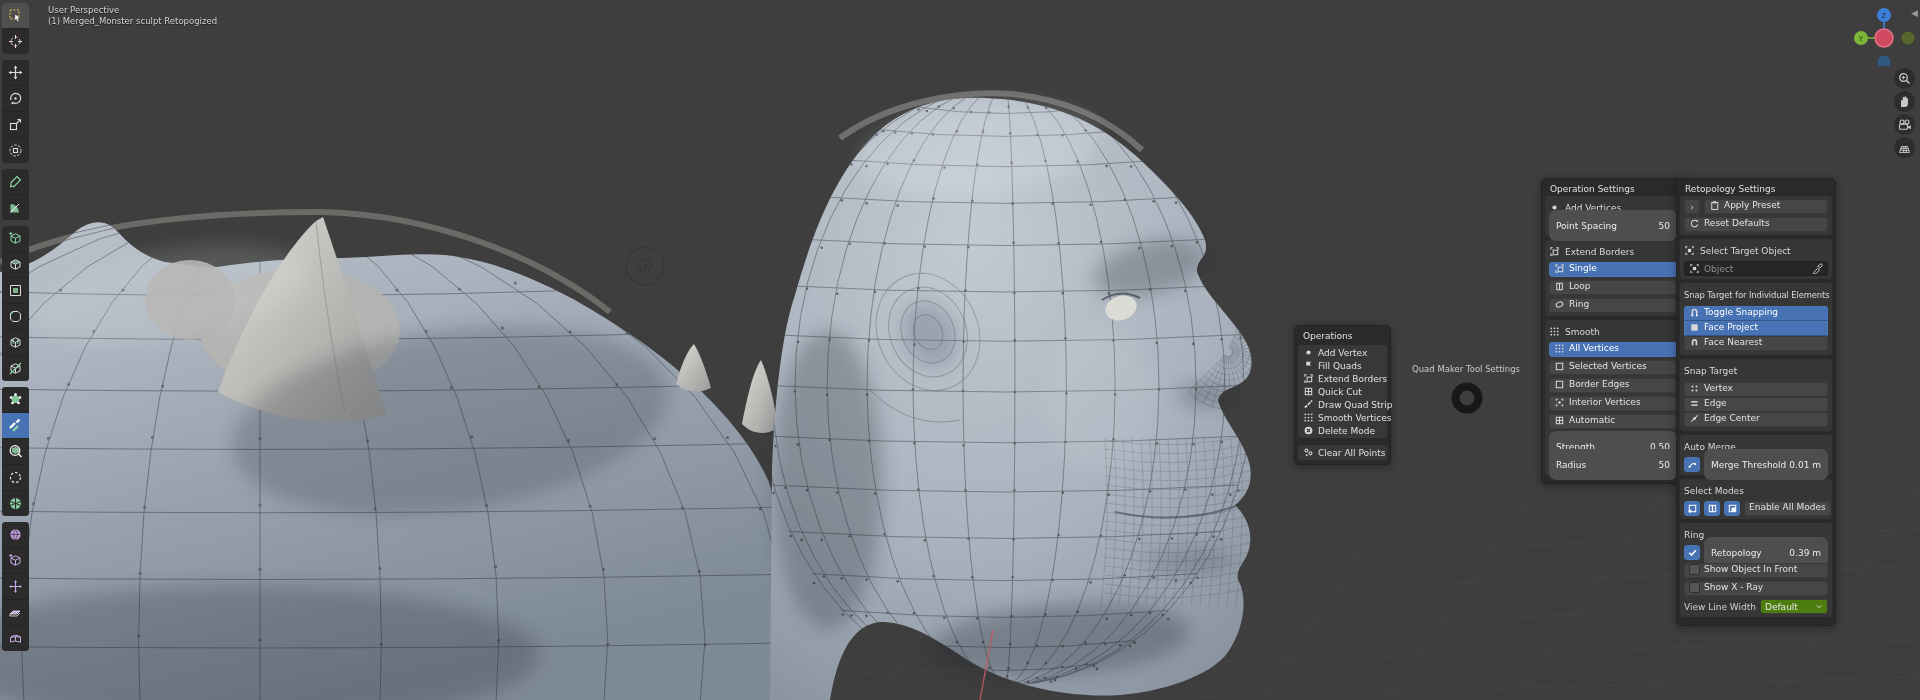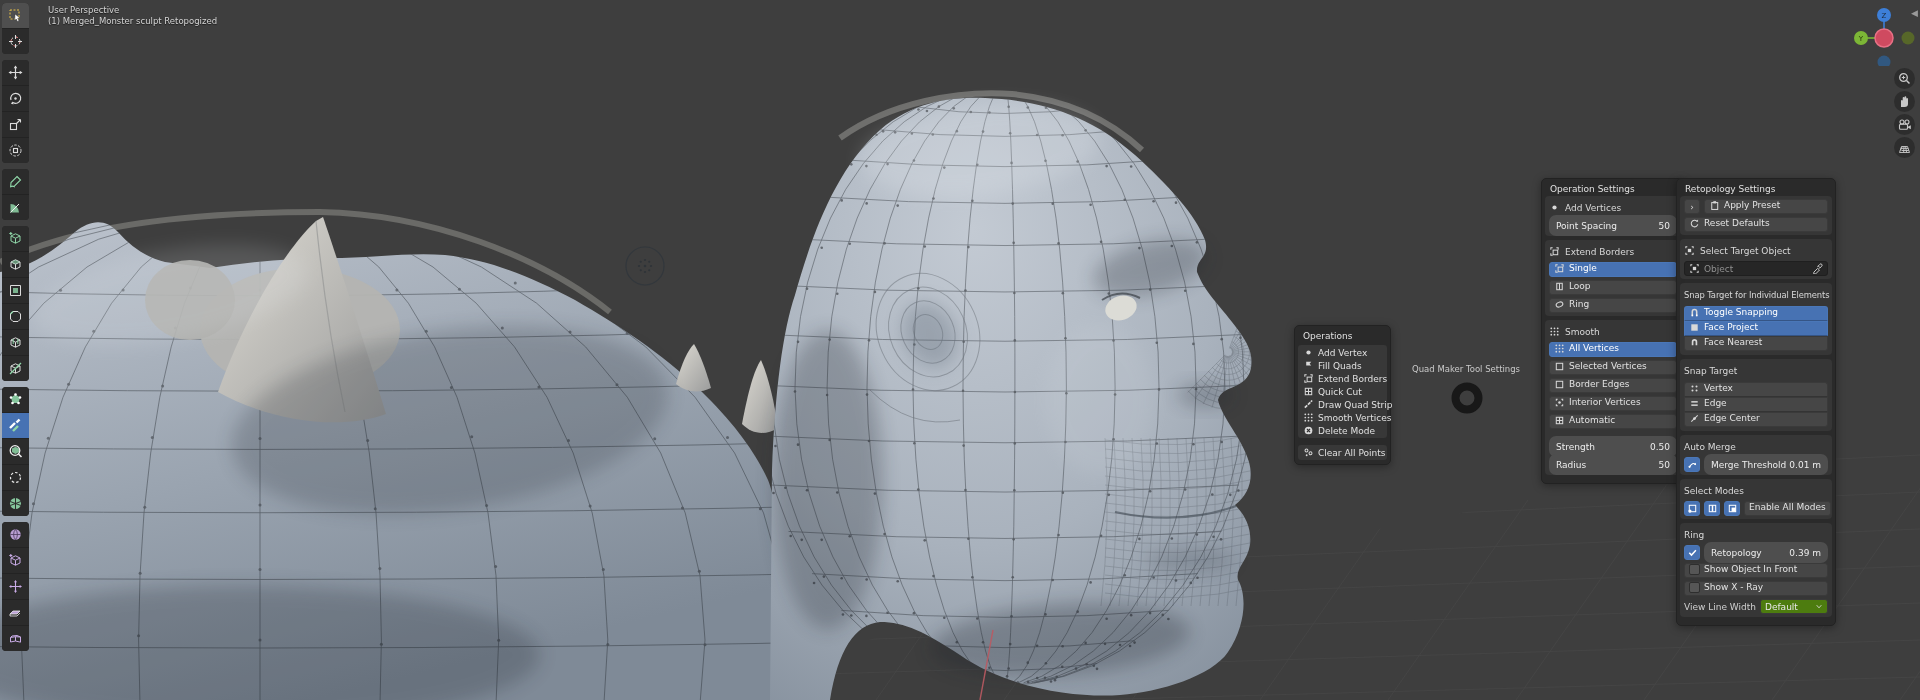--- a/index.html
+++ b/index.html
@@ -28,21 +28,21 @@
   .row.first{margin-top:1px;}
   .lbl{color:#cfcfcf;white-space:nowrap;}
   .hlabel{display:flex;align-items:center;gap:5px;height:13px;margin-top:2px;color:#d9d9d9;white-space:nowrap;}
   .btn{flex:1;display:flex;align-items:flex-start;gap:4px;height:13px;background:#464646;border:1px solid #3a3a3a;
        border-radius:3px;padding:0 4px;color:#e2e2e2;cursor:pointer;white-space:nowrap;}
   .btn.sel{background:#4772b3;border-color:#4a77b8;color:#fff;}
   .stack{margin-top:5px;}
   .stack .btn{border-radius:0;margin:0;border-bottom:1px solid rgba(0,0,0,.25);}
   .stack .btn:first-child{border-radius:3px 3px 0 0;}
   .stack .btn:last-child{border-radius:0 0 3px 3px;border-bottom:1px solid #3a3a3a;}
-  .slider{flex:1;display:flex;justify-content:space-between;align-items:center;height:21px;background:#4e4e4e;
+  .slider{flex:1;display:flex;justify-content:space-between;align-items:center;height:31px;background:#4e4e4e;
           border-radius:7px;padding:0 7px;color:#ececec;cursor:ew-resize;white-space:nowrap;}
   .chk{width:9px;height:9px;background:#565656;border:1px solid #2e2e2e;border-radius:2px;flex:none;cursor:pointer;}
   .field{flex:1;display:flex;align-items:center;gap:4px;height:13px;background:#262626;border:1px solid #1f1f1f;
          border-radius:3px;padding:0 4px;color:#8f8f8f;cursor:text;white-space:nowrap;}
   .dropdown{display:flex;align-items:center;justify-content:space-between;width:62px;height:13px;background:#4d7c0f;
             border:1px solid #3a3a3a;border-radius:3px;padding:0 4px;color:#e8e8e8;cursor:pointer;}
   .sqbtn{width:14px;height:13px;flex:none;display:flex;align-items:center;justify-content:center;background:#464646;
          border:1px solid #3a3a3a;border-radius:3px;color:#d8d8d8;cursor:pointer;}
   .sqbtn.blue{background:#4772b3;border-color:#4a77b8;}
   .ic{display:inline-flex;width:11px;height:11px;flex:none;align-items:center;justify-content:center;}

